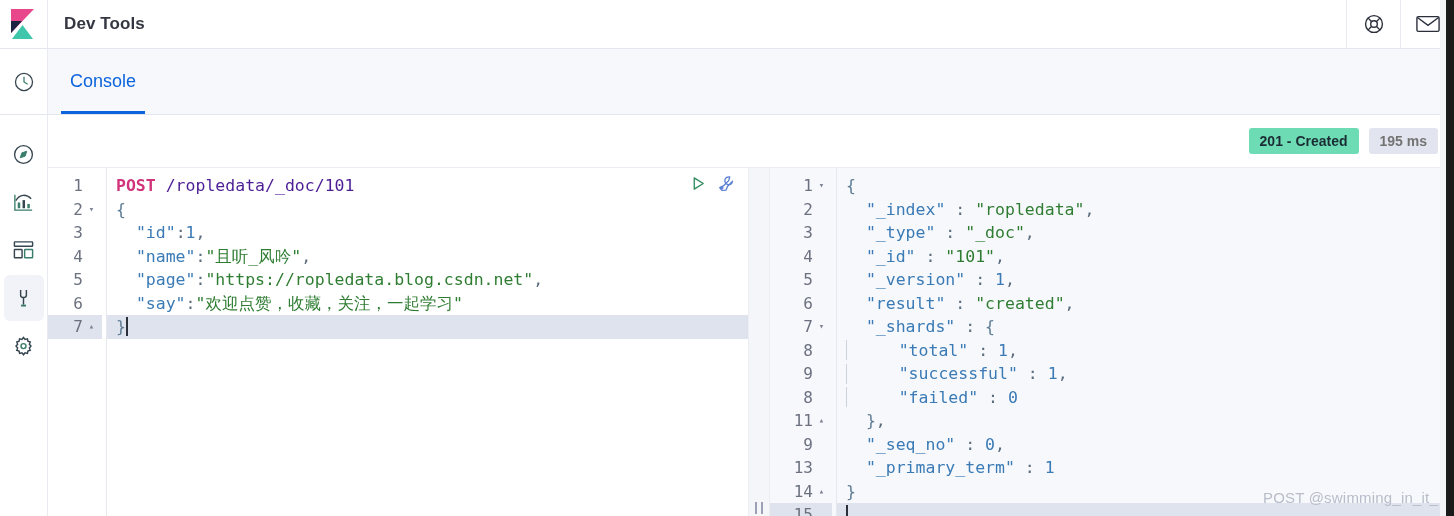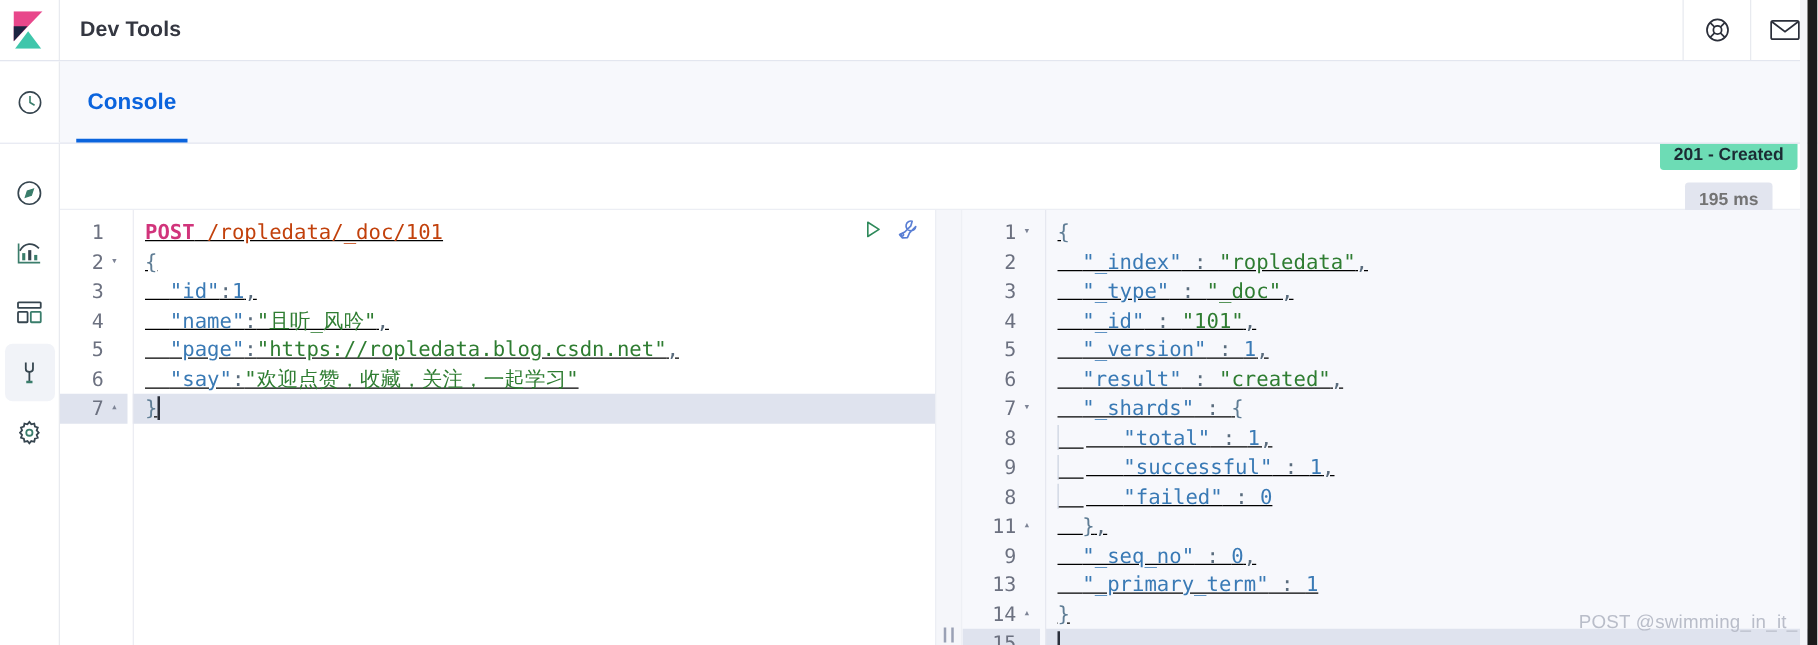--- a/index.html
+++ b/index.html
@@ -72,21 +72,21 @@
     border-right: 1px solid #e8eaef;
     display: flex; align-items: center; justify-content: center;
   }
   .tabs { display: flex; align-items: stretch; padding-left: 13px; }
   .tab {
     display: flex; align-items: center;
     padding: 0 9px;
     font-size: 18px;
     color: #0b64dd;
     position: relative;
-    font-weight: 700;
+    font-weight: 400;
   }
   .tab.active::after {
     content: "";
     position: absolute;
     left: 0; right: 0; bottom: 0;
     height: 3px;
     background: #0b64dd;
   }
 
   
@@ -125,21 +125,21 @@
     background: #ffffff;
     border-bottom: 1px solid #eceef4;
   }
   .tool-links { display: flex; align-items: center; gap: 26px; }
   .tool-link {
     font-size: 16px;
     color: #343741;
     letter-spacing: 0.1px;
   }
   .toolbar-spacer { flex: 1 1 auto; }
-  .status-group { display: flex; align-items: center; gap: 10px; flex-direction: column; }
+  .status-group { display: flex; align-items: center; gap: 10px; }
   .status-badge {
     background: #6ddcb5;
     color: #1b2b33;
     font-size: 14px;
     font-weight: 700;
     padding: 5px 11px;
     border-radius: 3px;
     line-height: 1.15;
     white-space: nowrap;
   }
@@ -216,21 +216,20 @@
     line-height: 1;
   }
   .fold.blank { visibility: hidden; }
 
   .code-col {
     flex: 1 1 auto;
     min-width: 0;
     padding-top: 6px;
     position: relative;
     overflow: hidden;
-    text-decoration: underline;
   }
   .gutter-sep {
     position: absolute;
     top: 0; bottom: 0;
     width: 1px;
     background: #e6e8f0;
   }
   .code-line {
     height: 23.5px;
     display: flex; align-items: center;
@@ -238,21 +237,21 @@
     padding-left: 10px;
   }
   .code-line.hl { background: #dfe3ee; }
   .pane-request .code-col { background: #ffffff; }
   .pane-response .code-col { background: #f7f8fc; }
   .pane-request .code-line.hl { background: #dfe3ee; }
   .pane-response .code-line.hl { background: #dfe3ee; }
 
   
   .t-method { color: #d1347b; font-weight: 700; }
-  .t-url    { color: #c2410c; }
+  .t-url    { color: #4c1d95; }
   .t-punct  { color: #5a6c7d; }
   .t-key    { color: #3a7ab5; }
   .t-str    { color: #2f7d32; }
   .t-num    { color: #3a7ab5; }
   .t-plain  { color: #4a5568; }
   .t-brace  { color: #5f7d95; }
 
   
   .guide {
     display: inline-block;

